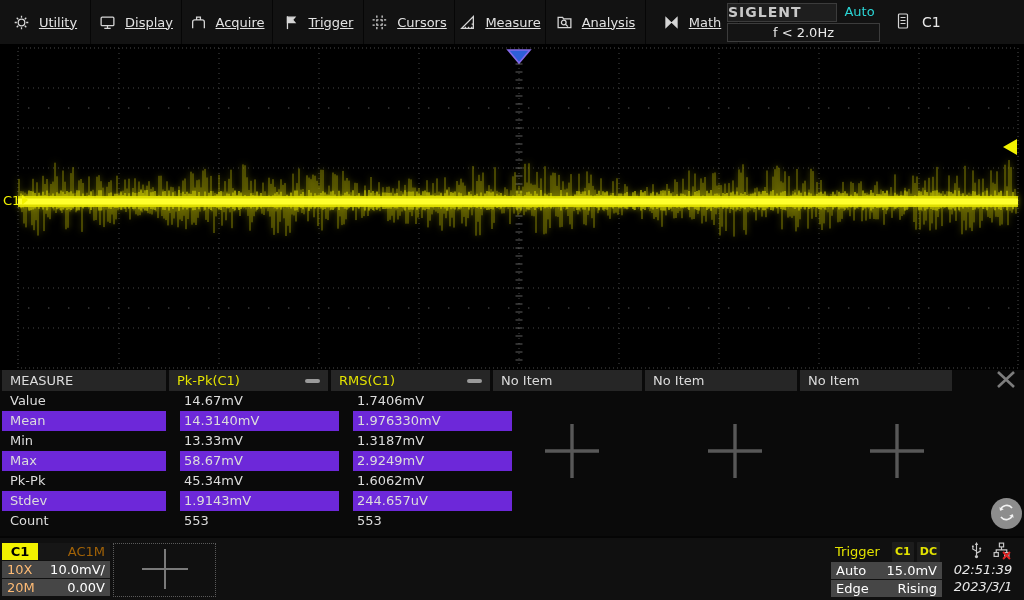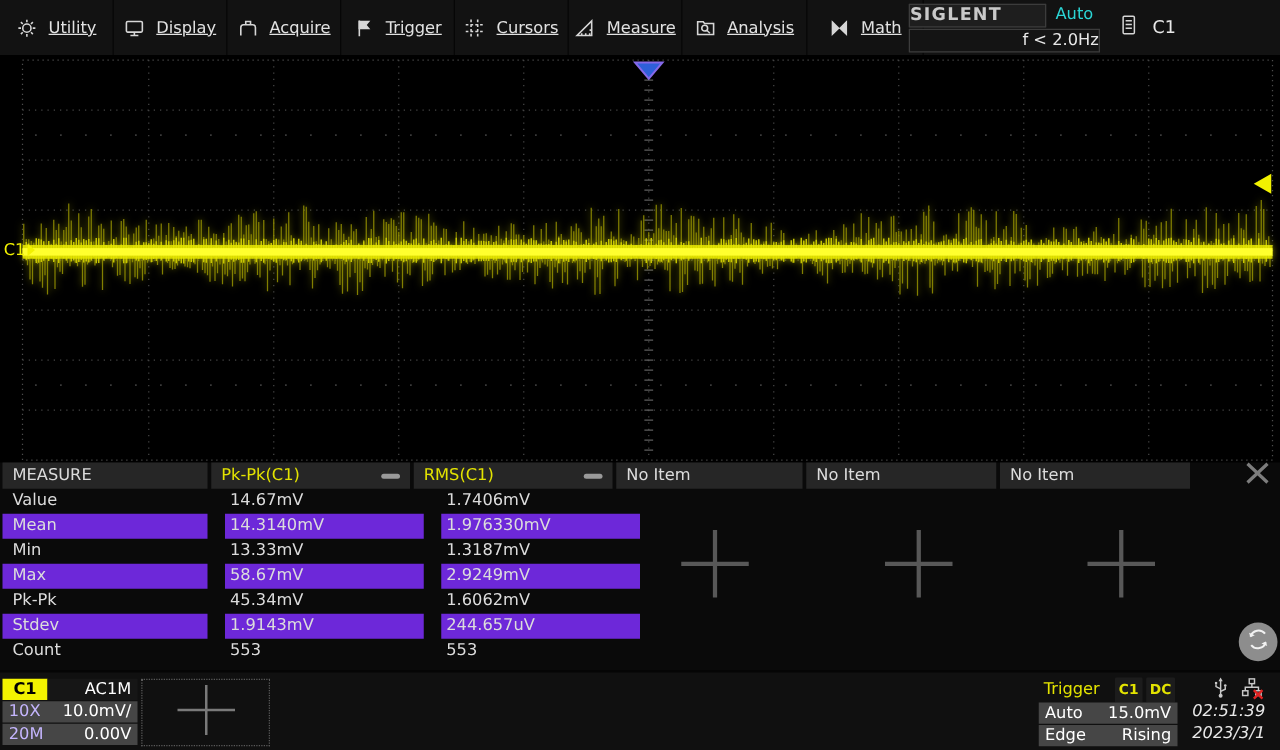--- a/index.html
+++ b/index.html
@@ -11,21 +11,21 @@
   #topbar { position:absolute; left:0; top:0; width:1024px; height:44px; background:#121212; display:flex; align-items:stretch; }
   .menu-item { display:flex; align-items:center; justify-content:center; gap:9px; width:91px; flex:0 0 auto;
                border-right:1px solid #060606; color:#e2e2e2; font-size:13px; cursor:default;text-decoration:underline; }
   .menu-item svg { display:block; }
   .mi { stroke:#d6d6d6; fill:none; stroke-width:1.2; }
   #brand-cluster { position:absolute; left:727px; top:3px; width:153px; height:39px; }
   #logo-box { position:absolute; left:0; top:0; width:110px; height:19px; background:#1e1e1e; border:1px solid #3c3c3c;
               color:#c9c9c9; font-weight:bold; font-size:14px; letter-spacing:1px; line-height:17px; }
   #acq-status { position:absolute; left:112px; top:0; width:41px; height:19px; color:#2bd5d5; font-size:13px; text-align:center; line-height:18px; }
   #trig-freq { position:absolute; left:0; top:20px; width:153px; height:19px; background:#141414; border:1px solid #3c3c3c;
-               color:#e8e8e8; font-size:13px; text-align:right; line-height:17px; }
+               color:#e8e8e8; font-size:13px; text-align:center; line-height:17px; }
   #channel-cluster { position:absolute; left:895px; top:0; height:44px; display:flex; align-items:center; gap:11px; color:#e8e8e8; font-size:14px; }
 
   
   #scope { position:absolute; left:0; top:44px; width:1024px; height:326px; background:#000; }
   #scope svg { position:absolute; left:0; top:0; }
   #trace-svg { filter:drop-shadow(0 0 3px rgba(235,235,0,0.55)); }
   #c1-marker { position:absolute; left:3px; top:148px; height:16px; display:flex; align-items:center; gap:2px;
                color:#f2f200; font-size:13px; }
   #c1-marker .tri { width:0; height:0; border-top:5px solid transparent; border-bottom:5px solid transparent; border-left:6px solid #f2f200; }
 
@@ -44,23 +44,23 @@
   .big-plus { position:absolute; width:58px; height:58px; }
   #refresh-ball { position:absolute; left:991px; top:128px; width:31px; height:31px; border-radius:50%;
                   background:#8d8d8d; display:flex; align-items:center; justify-content:center; }
 
   
   #bottombar { position:absolute; left:0; top:536px; width:1024px; height:64px; background:#101010; border-top:2px solid #050505; font-size:13px; }
   .panel-rows { display:flex; flex-direction:column; gap:1px; }
   #channel-box { position:absolute; left:2px; top:5px; width:108px; height:54px; }
   #ch-row1 { display:flex; height:17px; }
   #ch-badge { width:36px; background:#f2f200; color:#000; font-weight:bold; text-align:center; line-height:17px; }
-  #ch-coupling { flex:1; background:#161616; color:#ffffff; text-align:right; padding-right:5px; line-height:17px; }
+  #ch-coupling { flex:1; background:#161616; color:#a16207; text-align:right; padding-right:5px; line-height:17px; }
   .gray-row { background:#464646; height:17px; line-height:17px; display:flex; justify-content:space-between; padding:0 5px; color:#fff; }
-  .gray-row .yel { color:#c4b5fd; }
+  .gray-row .yel { color:#fdba74; }
   #add-tile { position:absolute; left:113px; top:5px; width:103px; height:54px; border:1px dotted #5a5a5a; display:flex; align-items:center; justify-content:center; }
   #timebase-panel { position:absolute; left:694px; top:5px; width:133px; height:54px; }
   #tb-title { height:18px; line-height:18px; padding-left:6px; color:#f0f0f0; font-size:14px; }
   #trigger-panel { position:absolute; left:831px; top:5px; width:111px; height:54px; }
   #tr-title { height:18px; line-height:18px; padding-left:4px; color:#e3e300; display:flex; align-items:center; }
   .tr-chip { background:#1c1c1c; color:#e3e300; font-size:11px; font-weight:bold; padding:1px 3px; border-radius:1px; }
   #tr-chips { margin-left:auto; display:flex; gap:3px; padding-right:2px; }
   #status-icons { position:absolute; left:968px; top:3px; display:flex; gap:7px; }
   #clock-time, #clock-date { position:absolute; left:944px; width:78px; text-align:center; color:#e8e8e8;font-style:italic; }
   #clock-time { top:24px; }

